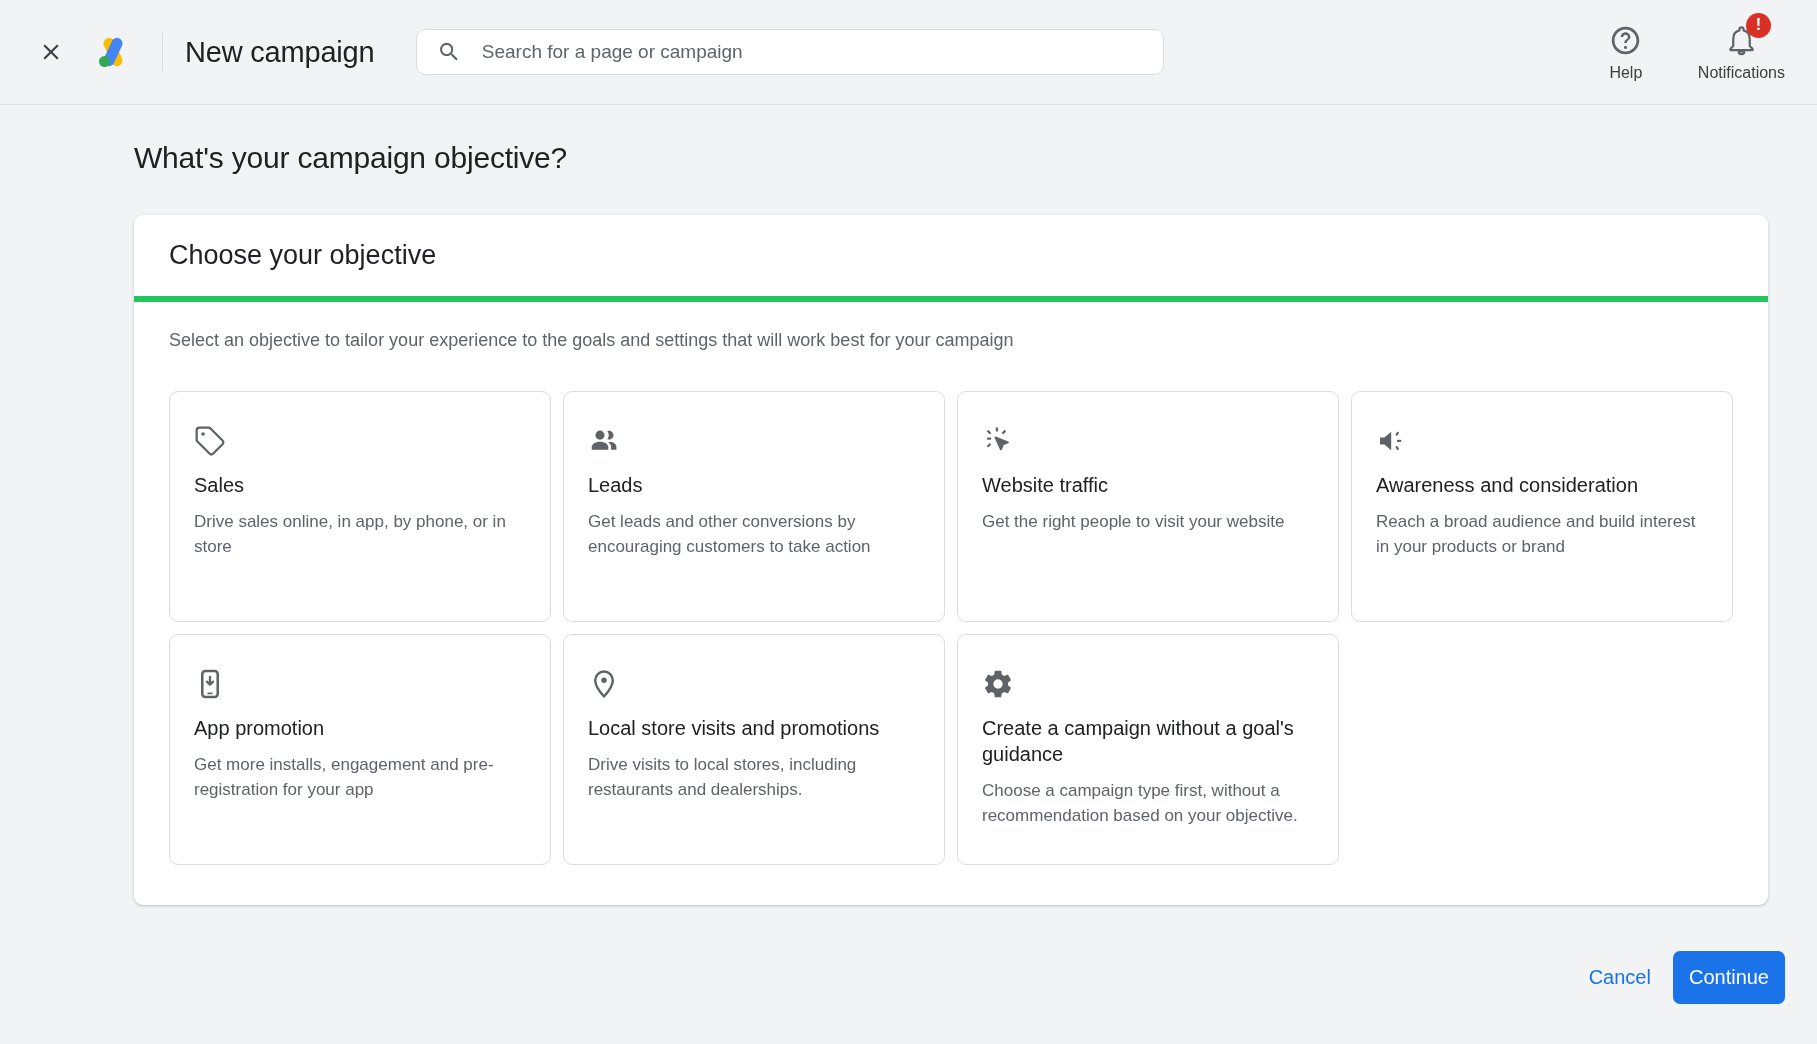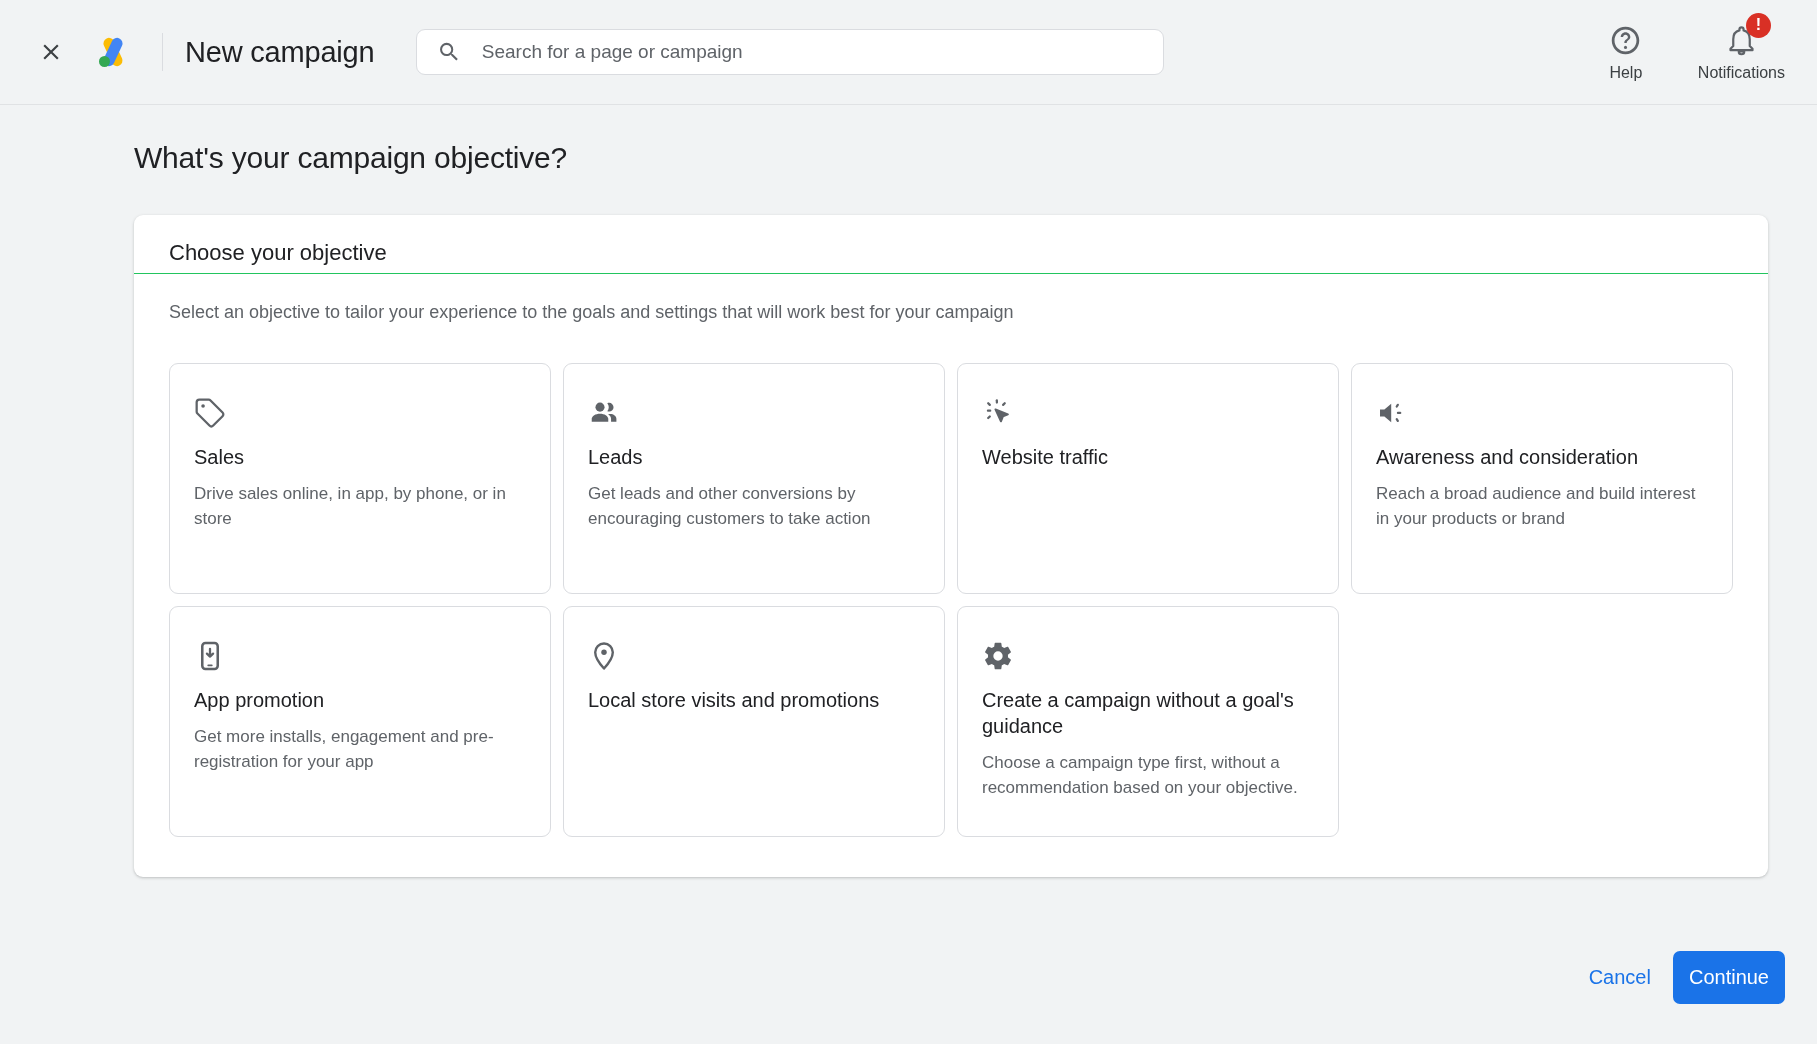--- a/index.html
+++ b/index.html
@@ -141,24 +141,24 @@
   }
 
   .card {
     margin: 40px 0 0 134px;
     width: 1634px;
     background: #fff;
     border-radius: 9px;
     box-shadow: 0 1px 2px 0 rgba(60,64,67,.18), 0 1px 3px 1px rgba(60,64,67,.08);
   }
   .card-header {
-    padding: 25px 0 7px 35px;
-    font-size: 22px;
+    padding: 25px 0 25px 35px;
+    font-size: 27px;
     color: #202124;
-    border-bottom: 1px solid #22c55e;
+    border-bottom: 6px solid #22c55e;
   }
   .card-body { padding: 28px 35px 40px 35px; }
   .card-subtitle {
     font-size: 18px;
     color: #5f6368;
     margin-bottom: 40px;
   }
 
   
   .grid {
@@ -328,20 +328,21 @@
                 <rect x="10.3" y="1.6" width="1.7" height="3.4" rx=".85"></rect>
                 <rect x="3.6" y="9.4" width="3.4" height="1.7" rx=".85"></rect>
                 <rect x="4.4" y="3.6" width="1.7" height="3.4" rx=".85" transform="rotate(-45 5.25 5.3)"></rect>
                 <rect x="15.6" y="3.6" width="1.7" height="3.4" rx=".85" transform="rotate(45 16.45 5.3)"></rect>
                 <rect x="4.4" y="13.5" width="1.7" height="3.4" rx=".85" transform="rotate(45 5.25 15.2)"></rect>
               </g>
               <path d="M10.1 9.3 19.4 13l-3.7 1.5-1.5 3.7z" fill="#5f6368" stroke="#5f6368" stroke-width="1.5" stroke-linejoin="round"></path>
             </svg>
           </div>
           <div class="obj-title">Website traffic</div>
+          <div class="obj-desc">Get the right people to visit your website</div>
         </div>
 
         <div class="obj-card">
           <div class="obj-icon">
             <svg width="32" height="32" viewBox="0 0 24 24">
               <path d="M3 9.4v5.2h3.3L11.4 19V5L6.3 9.4z" fill="#5f6368"></path>
               <g fill="#5f6368">
                 <rect x="15.1" y="4.9" width="1.7" height="3.2" rx=".85" transform="rotate(32 15.95 6.5)"></rect>
                 <rect x="15.6" y="11.1" width="3.4" height="1.7" rx=".85"></rect>
                 <rect x="15.1" y="15.7" width="1.7" height="3.2" rx=".85" transform="rotate(-32 15.95 17.3)"></rect>
@@ -365,20 +366,21 @@
         </div>
 
         <div class="obj-card">
           <div class="obj-icon">
             <svg width="32" height="32" viewBox="0 0 24 24">
               <path d="M12 2.6a6.6 6.6 0 0 0-6.6 6.6c0 4.95 6.6 12.2 6.6 12.2s6.6-7.25 6.6-12.2A6.6 6.6 0 0 0 12 2.6z" fill="none" stroke="#5f6368" stroke-width="1.8" stroke-linejoin="round"></path>
               <circle cx="12" cy="9.2" r="2.05" fill="#5f6368"></circle>
             </svg>
           </div>
           <div class="obj-title">Local store visits and promotions</div>
+          <div class="obj-desc">Drive visits to local stores, including restaurants and dealerships.</div>
         </div>
 
         <div class="obj-card">
           <div class="obj-icon">
             <svg width="32" height="32" viewBox="0 0 24 24">
               <path d="M19.43 12.98c.04-.32.07-.64.07-.98s-.03-.66-.07-.98l2.11-1.65c.19-.15.24-.42.12-.64l-2-3.46c-.12-.22-.39-.3-.61-.22l-2.49 1c-.52-.4-1.08-.73-1.69-.98l-.38-2.65A.49.49 0 0 0 14 2h-4c-.25 0-.46.18-.49.42l-.38 2.65c-.61.25-1.17.59-1.69.98l-2.49-1c-.23-.09-.49 0-.61.22l-2 3.46c-.13.22-.07.49.12.64l2.11 1.65c-.04.32-.07.65-.07.98s.03.66.07.98l-2.11 1.65c-.19.15-.24.42-.12.64l2 3.46c.12.22.39.3.61.22l2.49-1c.52.4 1.08.73 1.69.98l.38 2.65c.03.24.24.42.49.42h4c.25 0 .46-.18.49-.42l.38-2.65c.61-.25 1.17-.59 1.69-.98l2.49 1c.23.09.49 0 .61-.22l2-3.46c.12-.22.07-.49-.12-.64l-2.11-1.65zM12 15.5A3.5 3.5 0 0 1 8.5 12 3.5 3.5 0 0 1 12 8.5a3.5 3.5 0 0 1 3.5 3.5 3.5 3.5 0 0 1-3.5 3.5z" fill="#5f6368"></path>
             </svg>
           </div>
           <div class="obj-title">Create a campaign without a goal's guidance</div>
           <div class="obj-desc">Choose a campaign type first, without a recommendation based on your objective.</div>

